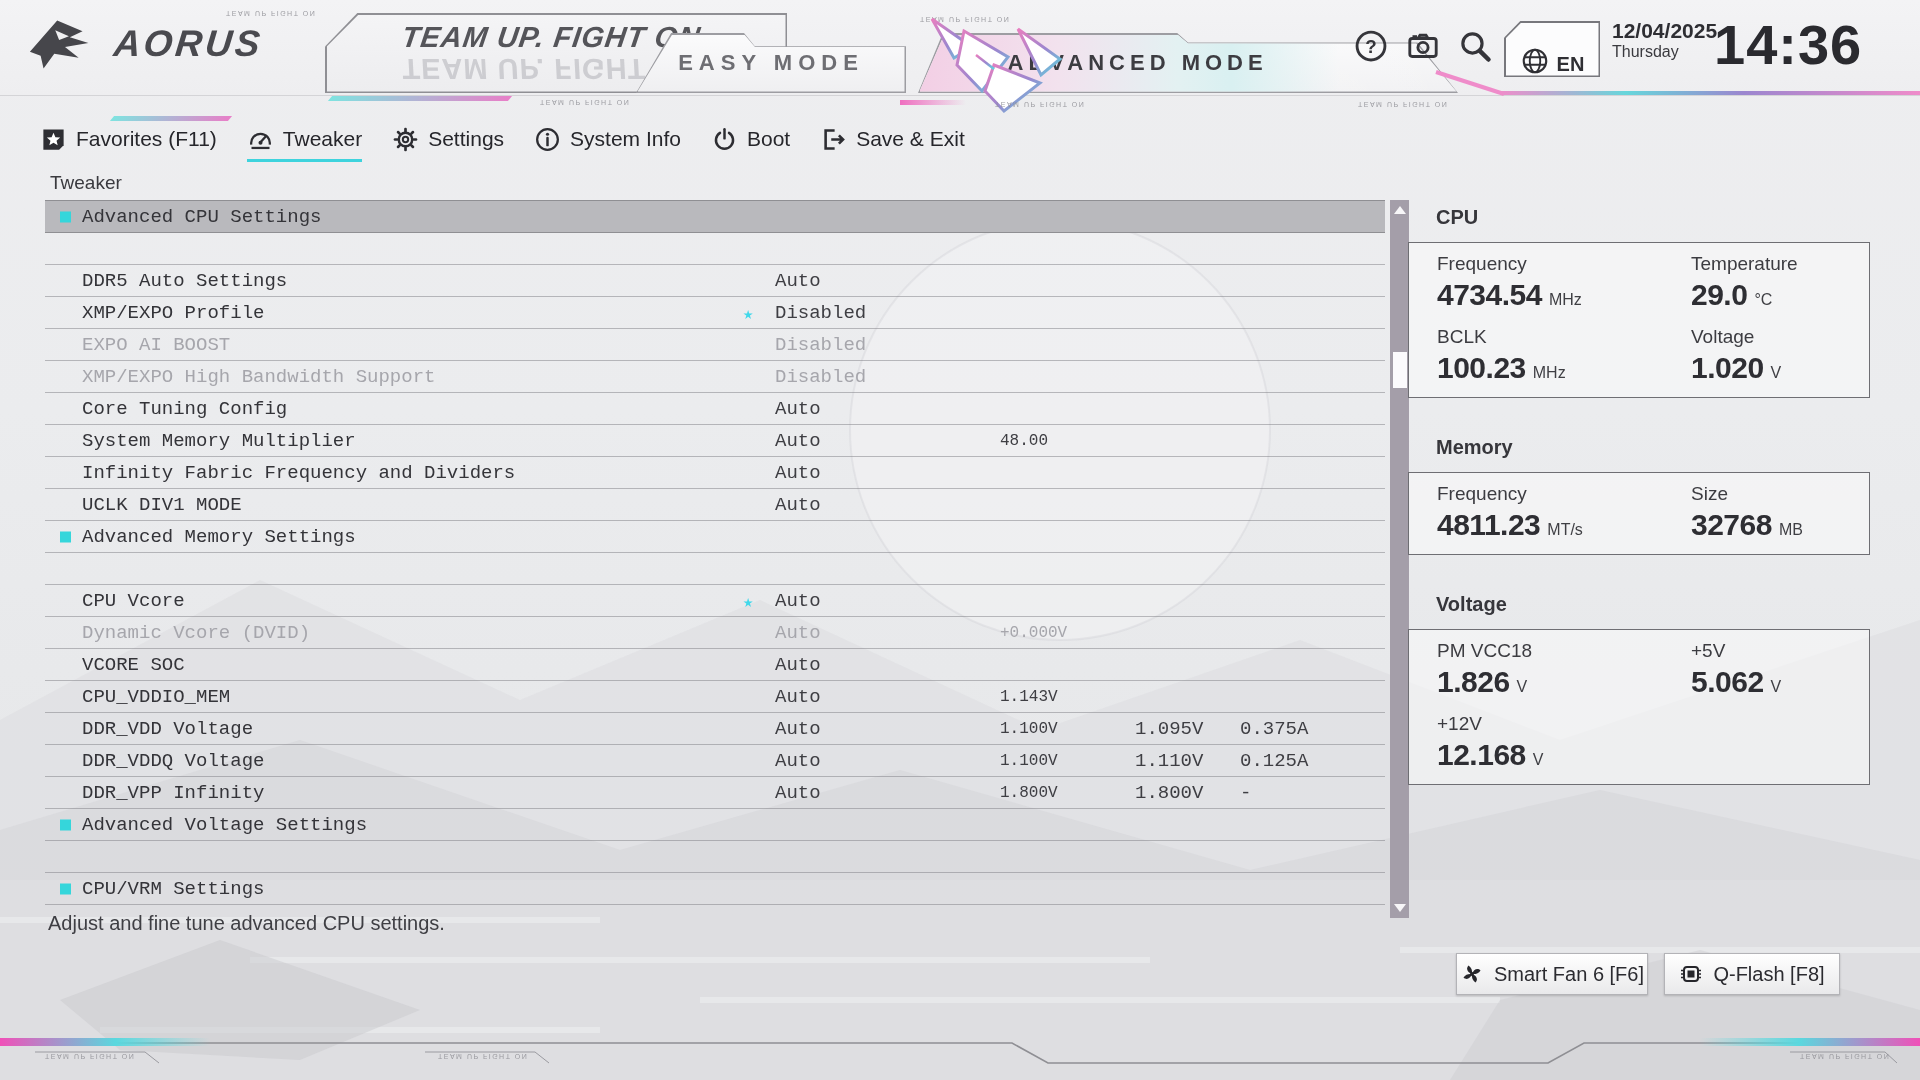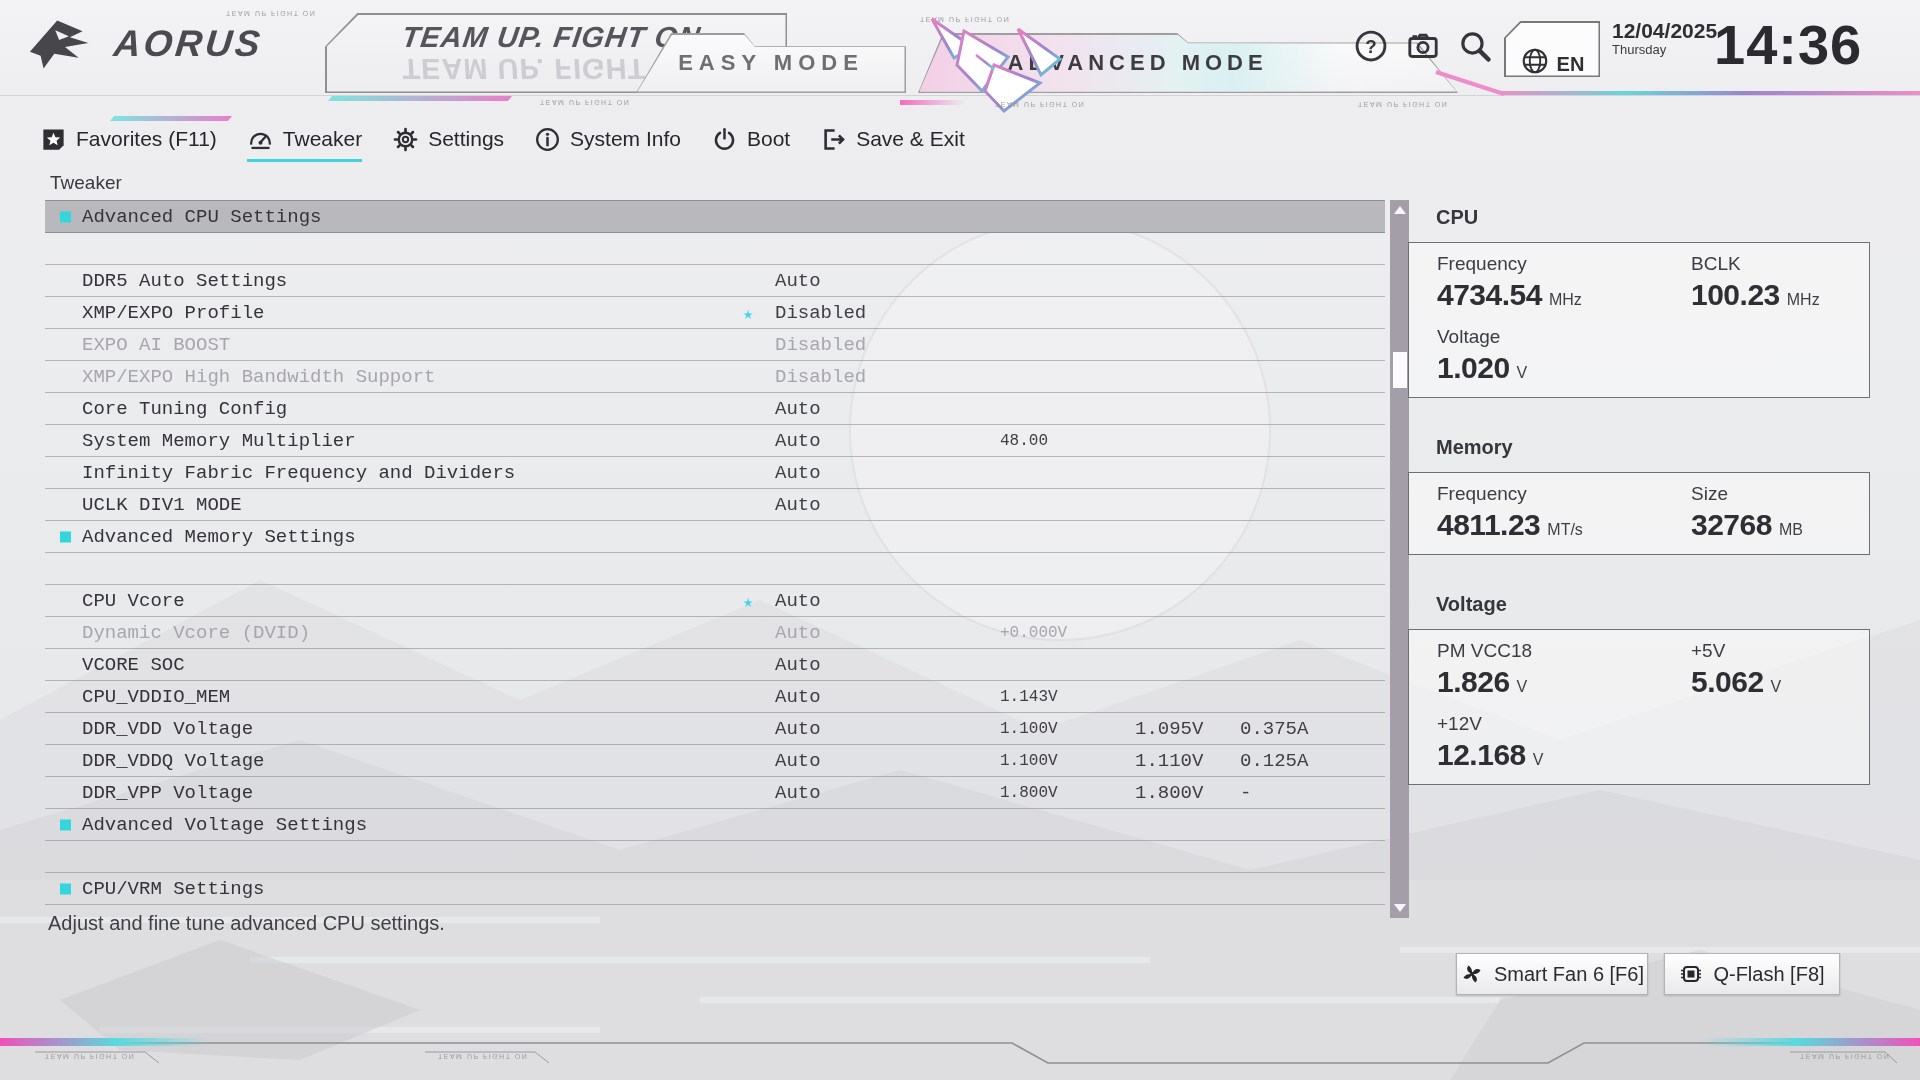--- a/index.html
+++ b/index.html
@@ -43,21 +43,21 @@
   .falcon{position:absolute;left:-8px;top:-22px;}
   .hdr-icons{position:absolute;left:1352px;top:27px;display:flex;gap:14px;align-items:center;}
   .hicon{width:38px;height:38px;display:flex;align-items:center;justify-content:center;cursor:pointer;}
   .lang-box{position:absolute;left:1504px;top:21px;width:96px;height:56px;cursor:pointer;}
   .lang-border{position:absolute;inset:0;background:#77777c;clip-path:polygon(17% 0,100% 0,100% 100%,0 100%,0 30%);}
   .lang-inner{position:absolute;inset:1.5px;background:#fcfcfd;clip-path:polygon(17% 0,100% 0,100% 100%,0 100%,0 30%);
     display:flex;align-items:flex-end;justify-content:center;gap:7px;}
   .lang-label{font-size:20px;font-weight:600;color:#2f2f34;}
   .datetime{position:absolute;left:1612px;top:19px;line-height:1.15;color:#2e2e33;}
   .date{font-size:21px;font-weight:600;}
-  .weekday{font-size:13px;font-weight:400;color:#3a3a3f;}
+  .weekday{font-size:16px;font-weight:400;color:#3a3a3f;}
   .time{position:absolute;left:1714px;top:12px;font-size:56px;font-weight:600;letter-spacing:1px;color:#2a2a2f;}
   .hdr-grad-line{position:absolute;left:1500px;top:91px;width:420px;height:4px;
     background:linear-gradient(90deg,#ef8cca 0%,#66d6db 30%,#9b86cf 58%,#ef8cca 100%);}
   .hdr-diag{position:absolute;left:1418px;top:34px;width:100px;height:62px;pointer-events:none;}
   .microtext{position:absolute;font-size:7px;letter-spacing:1.5px;color:#8e8e94;opacity:.85;transform:scaleY(-1);white-space:nowrap;}
   .decor-strip{position:absolute;height:5px;}
   
   .menu{position:absolute;left:40px;top:120px;display:flex;align-items:center;gap:30px;}
   .menu-item{position:relative;display:flex;align-items:center;gap:9px;cursor:pointer;height:38px;}
   .menu-item .mi-label{font-size:21px;font-weight:500;color:#26262b;white-space:nowrap;}
@@ -359,21 +359,21 @@
         <span class="v3">0.375A</span>
       </div>
       <div class="row">
         <span class="rlabel">DDR_VDDQ Voltage</span>
         <span class="v0">Auto</span>
         <span class="v1">1.100V</span>
         <span class="v2">1.110V</span>
         <span class="v3">0.125A</span>
       </div>
       <div class="row">
-        <span class="rlabel">DDR_VPP Voltage</span>
+        <span class="rlabel">DDR_VPP Infinity</span>
         <span class="v0">Auto</span>
         <span class="v1">1.800V</span>
         <span class="v2">1.800V</span>
         <span class="v3">-</span>
       </div>
       <div class="row">
         <span class="bullet"></span>
         <span class="rlabel">Advanced Voltage Settings</span>
       </div>
       <div class="row spacer"></div>
@@ -393,20 +393,27 @@
   <div class="sidebar" id="sidebar">
       <div class="panel">
         <div class="panel-title">CPU</div>
         <div class="panel-box">
           <div class="pgrid">
             <div class="pcell">
               <div class="plabel">Frequency</div>
               <div class="pval">
                 <span class="pnum">4734.54</span>
                 <span class="punit">MHz</span>
+              </div>
+            </div>
+            <div class="pcell">
+              <div class="plabel">Temperature</div>
+              <div class="pval">
+                <span class="pnum">29.0</span>
+                <span class="punit">°C</span>
               </div>
             </div>
             <div class="pcell">
               <div class="plabel">BCLK</div>
               <div class="pval">
                 <span class="pnum">100.23</span>
                 <span class="punit">MHz</span>
               </div>
             </div>
             <div class="pcell">

